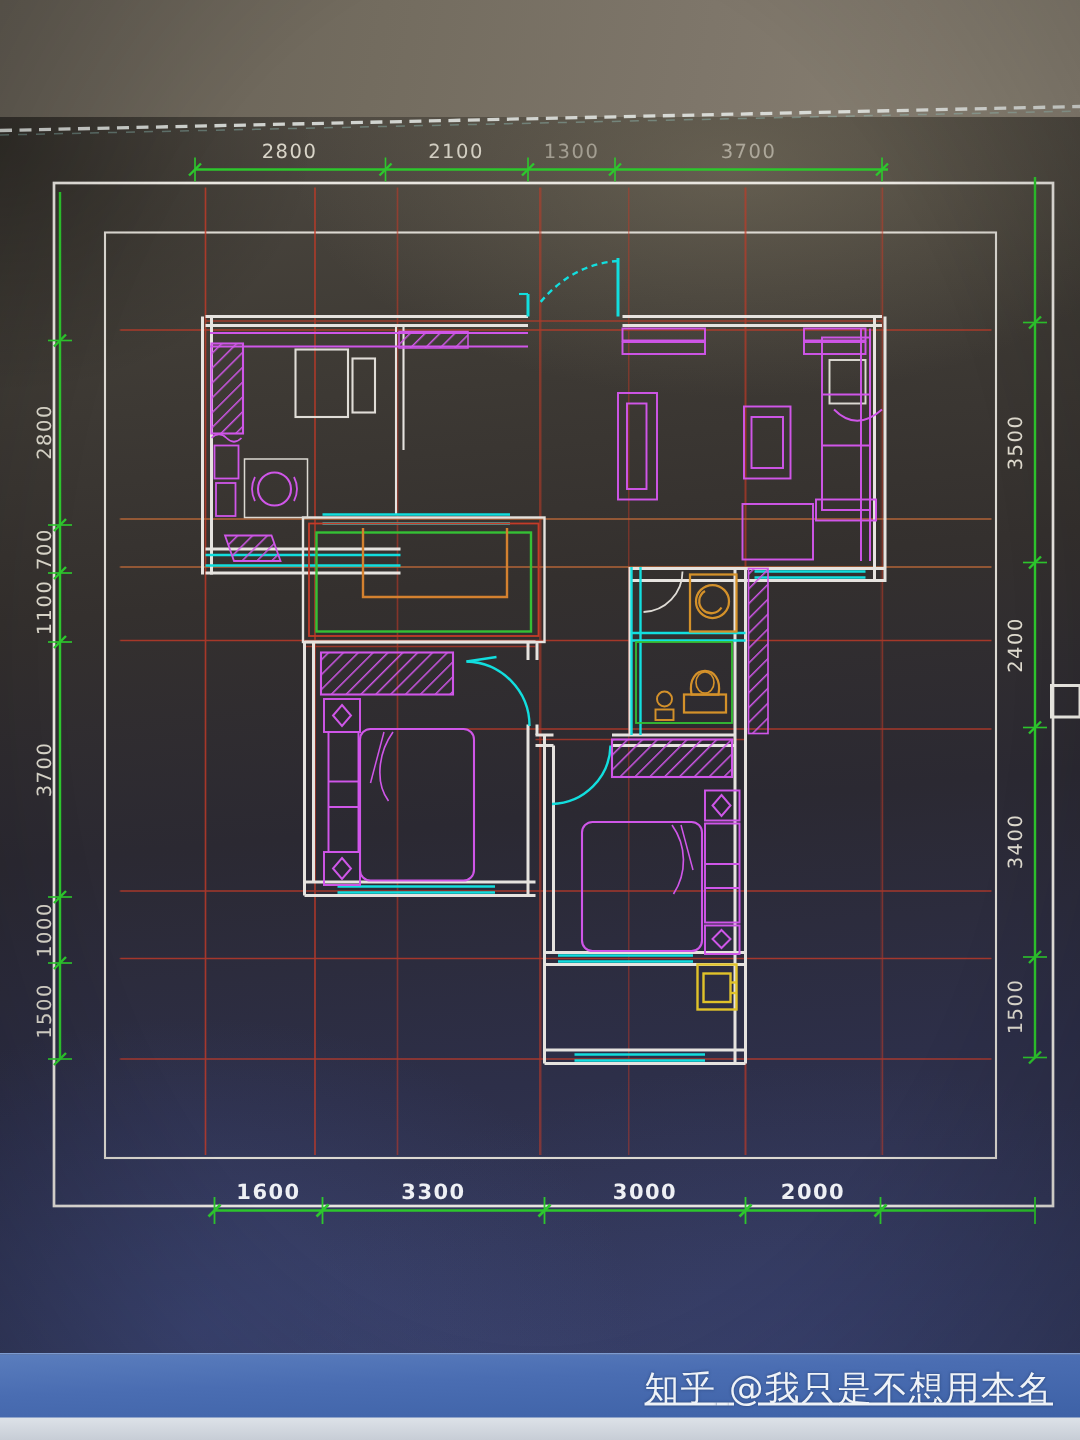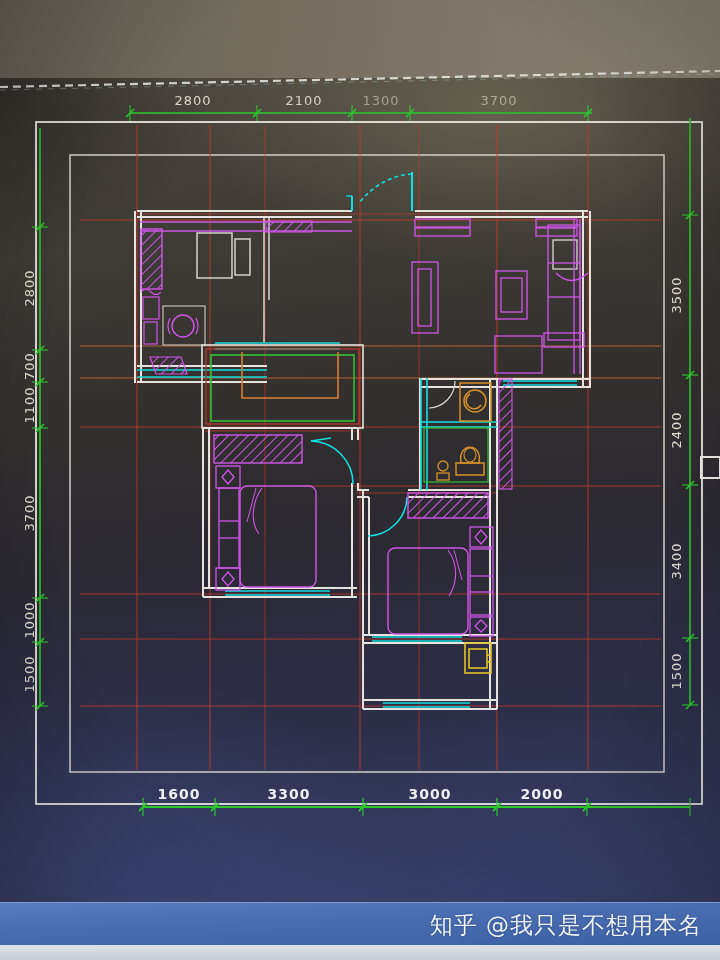--- a/index.html
+++ b/index.html
@@ -29,20 +29,21 @@
   
   .taskbar{
     position:absolute;left:0;top:902px;width:720px;height:43px;
     background:linear-gradient(178deg,#5a7dbd 0%,#4a6db2 40%,#3d61a6 100%);
     border-top:1px solid #7d9bd0;
   }
   .watermark{
     position:absolute;right:18px;top:7px;
     color:#eef2f7;font-size:23px;letter-spacing:1px;white-space:nowrap;
     text-shadow:0 0 2px rgba(20,40,80,.6);
+    text-decoration:underline;
   }
   .strip-bottom{
     position:absolute;left:0;top:945px;width:720px;height:15px;
     background:linear-gradient(#dde2e8,#c7cdd6);
   }
   svg{position:absolute;left:0;top:0;}
   text{font-family:"DejaVu Sans",sans-serif;}
   .dimtxt{fill:#e9e5d8;font-size:13px;letter-spacing:1px;}
   .dimtxtB{fill:#eef0f4;font-size:14px;font-weight:bold;letter-spacing:1px;}
 </style>

